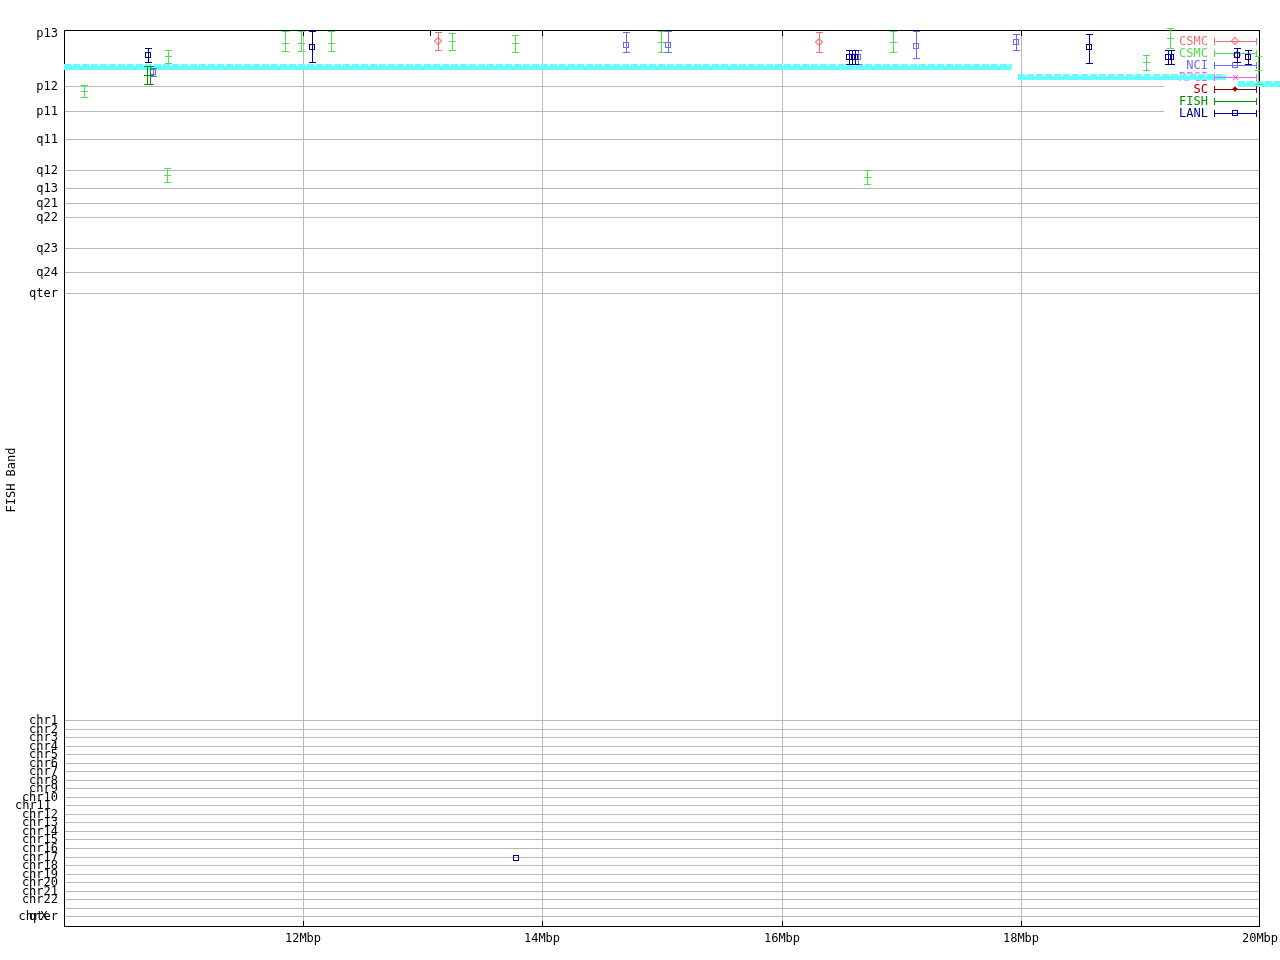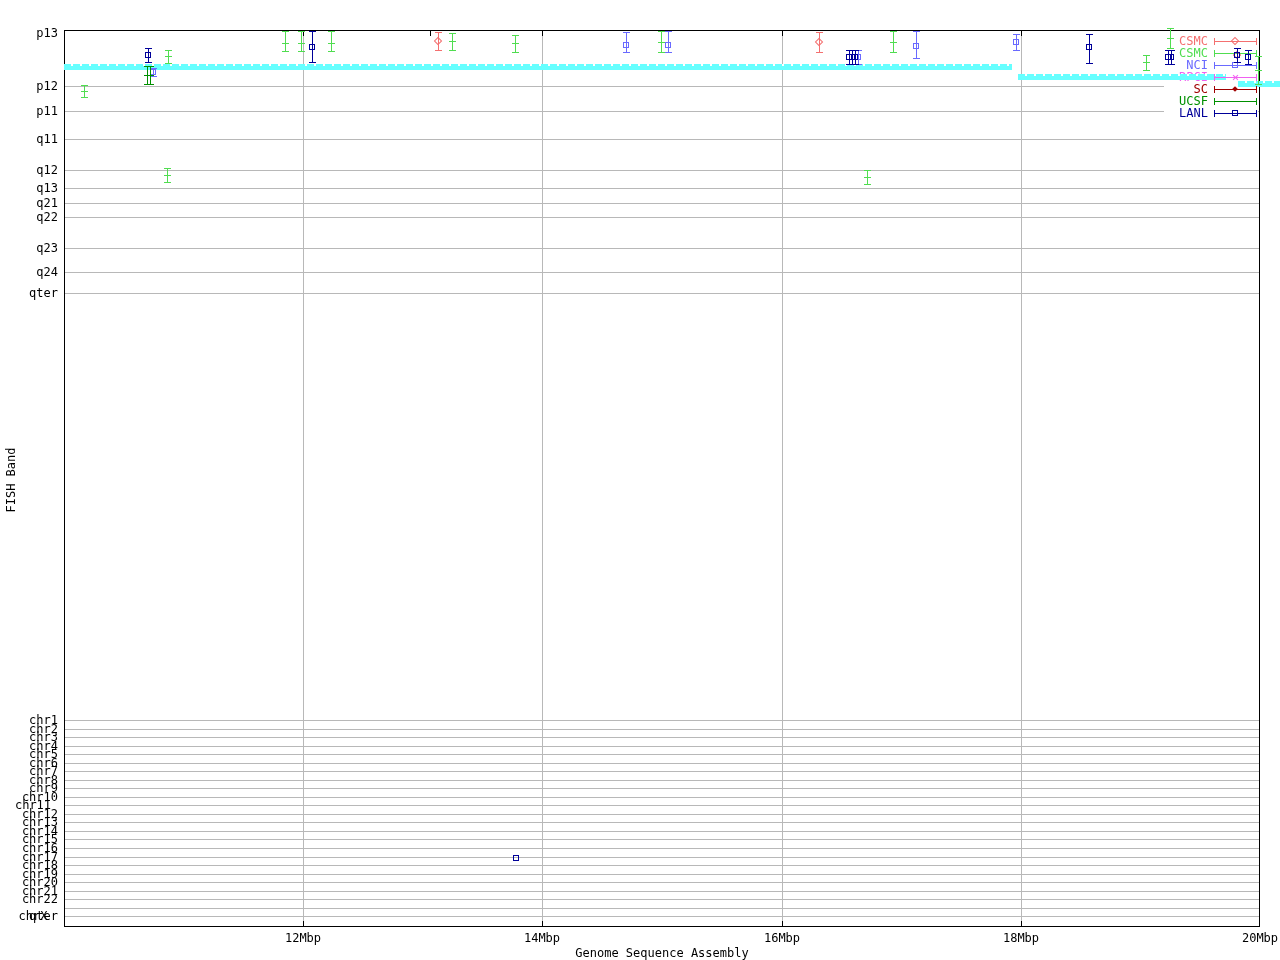--- a/index.html
+++ b/index.html
@@ -13,21 +13,20 @@
           transform:rotate(-90deg);}
   .border{left:64px;top:30px;width:1196px;height:897px;border:1px solid #000;box-sizing:border-box;}
 </style>
 </head>
 <body>
 
 <div class="canvas">
   <div class="abs t12 ylabel">FISH Band</div>
   <div class="abs border"></div>
   <div id="plot"></div>
-  <div class="abs t12 xlabel">Genome Sequence Assembly</div>
 <div class="abs" style="left: 65px; top: 86px; width: 1194px; height: 1px; background: rgb(184, 184, 184);"></div>
     <div class="abs" style="left: 65px; top: 111px; width: 1194px; height: 1px; background: rgb(184, 184, 184);"></div>
     <div class="abs" style="left: 65px; top: 139px; width: 1194px; height: 1px; background: rgb(184, 184, 184);"></div>
     <div class="abs" style="left: 65px; top: 170px; width: 1194px; height: 1px; background: rgb(184, 184, 184);"></div>
     <div class="abs" style="left: 65px; top: 188px; width: 1194px; height: 1px; background: rgb(184, 184, 184);"></div>
     <div class="abs" style="left: 65px; top: 203px; width: 1194px; height: 1px; background: rgb(184, 184, 184);"></div>
     <div class="abs" style="left: 65px; top: 217px; width: 1194px; height: 1px; background: rgb(184, 184, 184);"></div>
     <div class="abs" style="left: 65px; top: 248px; width: 1194px; height: 1px; background: rgb(184, 184, 184);"></div>
     <div class="abs" style="left: 65px; top: 272px; width: 1194px; height: 1px; background: rgb(184, 184, 184);"></div>
     <div class="abs" style="left: 65px; top: 293px; width: 1194px; height: 1px; background: rgb(184, 184, 184);"></div>
@@ -107,21 +106,21 @@
     <div class="abs t12" style="left: 8px; top: 885px; width: 50px; text-align: right;">chr21</div>
     <div class="abs t12" style="left: 8px; top: 893px; width: 50px; text-align: right;">chr22</div>
     <div class="abs t12" style="left: 8px; top: 902px; width: 50px; text-align: center; margin-top: 8px;">chrX</div>
     <div class="abs t12" style="left: 8px; top: 910px; width: 50px; text-align: right;">qter</div>
     <div class="abs" style="left: 1164px; top: 34px; width: 94px; height: 88px; background: rgb(255, 255, 255);"></div>
     <div class="abs t12" style="left: 1148px; top: 35px; width: 60px; text-align: right; color: rgb(244, 112, 112);">CSMC</div>
     <div class="abs t12" style="left: 1148px; top: 47px; width: 60px; text-align: right; color: rgb(80, 221, 80);">CSMC</div>
     <div class="abs t12" style="left: 1148px; top: 59px; width: 60px; text-align: right; color: rgb(106, 106, 255);">NCI</div>
     <div class="abs t12" style="left: 1148px; top: 71px; width: 60px; text-align: right; color: rgb(240, 96, 240);">RPCI</div>
     <div class="abs t12" style="left: 1148px; top: 83px; width: 60px; text-align: right; color: rgb(160, 0, 0);">SC</div>
-    <div class="abs t12" style="left: 1148px; top: 95px; width: 60px; text-align: right; color: rgb(0, 144, 0);">UCSF</div>
+    <div class="abs t12" style="left: 1148px; top: 95px; width: 60px; text-align: right; color: rgb(0, 144, 0);">FISH</div>
     <div class="abs t12" style="left: 1148px; top: 107px; width: 60px; text-align: right; color: rgb(0, 0, 153);">LANL</div>
     <div class="abs" style="left: 64px; top: 64px; width: 948px; height: 6px; background-image: repeating-linear-gradient(90deg, rgb(102, 255, 255) 0px, rgb(102, 255, 255) 7px, rgb(255, 255, 255) 7px, rgb(255, 255, 255) 9px), linear-gradient(rgb(102, 255, 255), rgb(102, 255, 255)); background-size: 100% 2px, 100% 4px; background-position: 0px 0px, 0px 2px; background-repeat: no-repeat, no-repeat;"></div>
     <div class="abs" style="left: 1018px; top: 74px; width: 208px; height: 6px; background-image: repeating-linear-gradient(90deg, rgb(102, 255, 255) 0px, rgb(102, 255, 255) 7px, rgb(255, 255, 255) 7px, rgb(255, 255, 255) 9px), linear-gradient(rgb(102, 255, 255), rgb(102, 255, 255)); background-size: 100% 2px, 100% 4px; background-position: 0px 0px, 0px 2px; background-repeat: no-repeat, no-repeat;"></div>
     <div class="abs" style="left: 1238px; top: 81px; width: 42px; height: 6px; background-image: repeating-linear-gradient(90deg, rgb(102, 255, 255) 0px, rgb(102, 255, 255) 7px, rgb(255, 255, 255) 7px, rgb(255, 255, 255) 9px), linear-gradient(rgb(102, 255, 255), rgb(102, 255, 255)); background-size: 100% 2px, 100% 4px; background-position: 0px 0px, 0px 2px; background-repeat: no-repeat, no-repeat;"></div>
     <div class="abs" style="left: 1214px; top: 41px; width: 42px; height: 1px; background: rgb(244, 112, 112);"></div>
     <div class="abs" style="left: 1214px; top: 38px; width: 1px; height: 7px; background: rgb(244, 112, 112);"></div>
     <div class="abs" style="left: 1256px; top: 38px; width: 1px; height: 7px; background: rgb(244, 112, 112);"></div>
     <div class="abs" style="left: 1232px; top: 38px; width: 4px; height: 4px; border: 1px solid rgb(244, 112, 112); transform: rotate(45deg);"></div>
     <div class="abs" style="left: 1214px; top: 53px; width: 42px; height: 1px; background: rgb(80, 221, 80);"></div>
     <div class="abs" style="left: 1214px; top: 50px; width: 1px; height: 7px; background: rgb(80, 221, 80);"></div>

